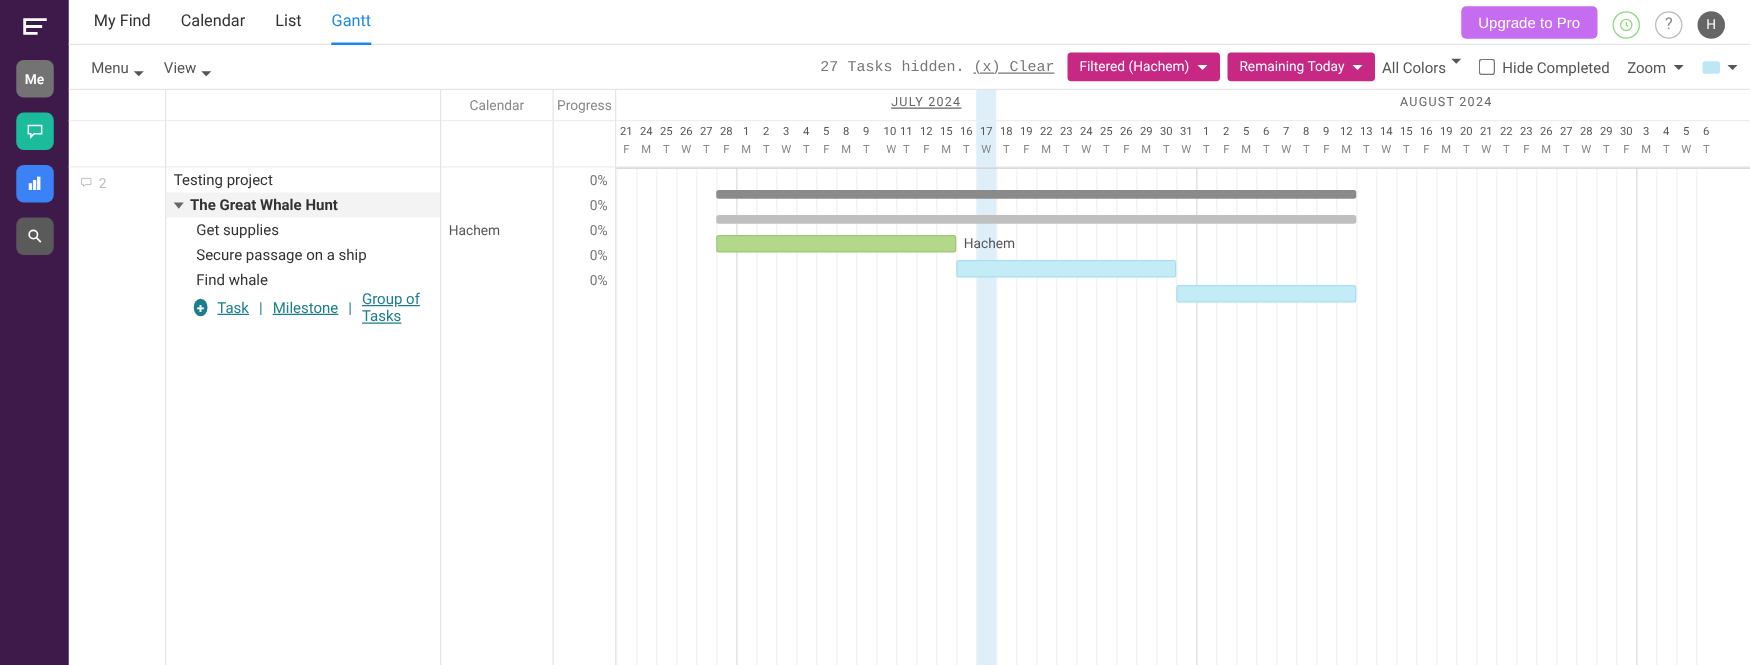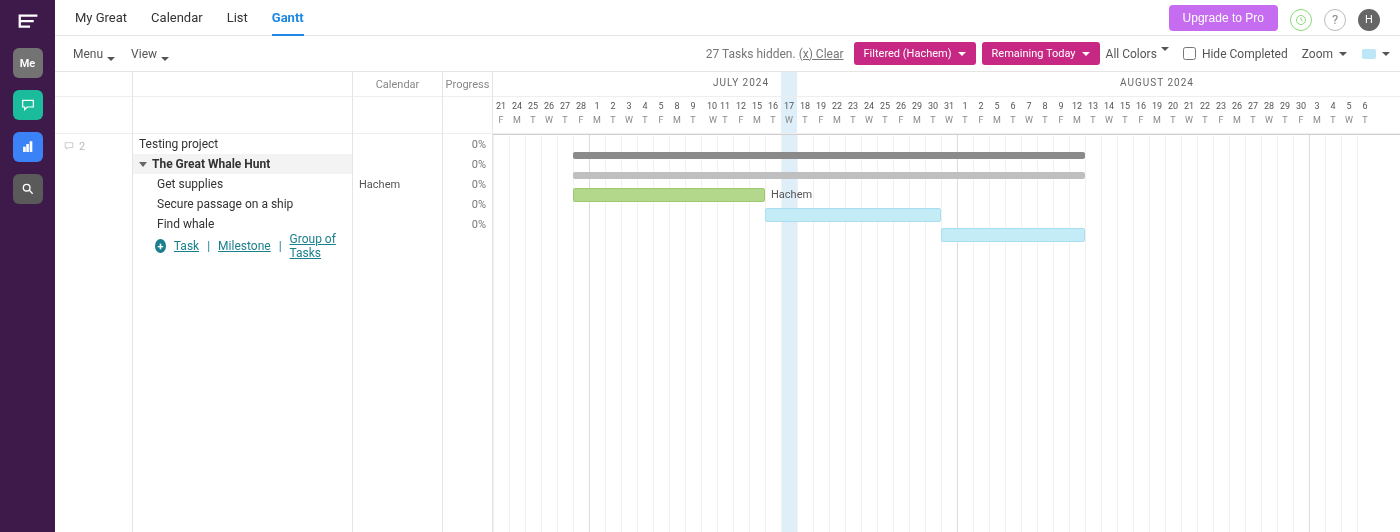--- a/index.html
+++ b/index.html
@@ -13,32 +13,32 @@
 .nbtn.chat { background:#1abc9c; }
 .nbtn.chart { background:#3b82f6; }
 .nbtn.search { background:#5a5a5a; }
 .nbtn svg { width:16px; height:16px; fill:#fff; stroke:#fff; }
 
 .main { flex:1; display:flex; flex-direction:column; min-width:0; }
 
 .topbar { height:36px; border-bottom:1px solid #e5e5e5; display:flex; align-items:center; padding:0 20px; }
 .topbar .tabs { display:flex; gap:24px; align-items:center; height:100%; }
 .topbar .tab { height:100%; display:flex; align-items:center; font-size:13px; color:#333; cursor:pointer; position:relative; }
-.topbar .tab.active { color:#1e88e5; font-weight:700; }
+.topbar .tab.active { color:#1e88e5; font-weight:400; }
 .topbar .tab.active::after { content:""; position:absolute; bottom:-1px; left:0; right:0; height:2px; background:#1e88e5; }
 .topbar .right { margin-left:auto; display:flex; align-items:flex-end; gap:12px; }
 .upgrade-btn { background:#c66cf0; color:#fff; border:none; border-radius:4px; padding:6px 14px; font-size:12px; font-weight:500; cursor:pointer; }
 .iconbtn { width:22px; height:22px; border:1.5px solid #8bd97c; border-radius:50%; display:flex; align-items:center; justify-content:center; cursor:pointer; }
 .iconbtn.help { border-color:#bbb; color:#888; font-size:13px; }
 .avatar { width:22px; height:22px; border-radius:50%; background:#666; color:#fff; display:flex; align-items:center; justify-content:center; font-size:11px; }
 
 .toolbar { height:36px; border-bottom:1px solid #e5e5e5; display:flex; align-items:center; padding:0 10px; font-size:12px; color:#555; }
 .toolbar .tbtn { padding:4px 8px; cursor:pointer; display:flex; align-items:flex-end; gap:4px; }
 .toolbar .spacer { flex:1; }
-.toolbar .hidden-info { color:#777; margin-right:10px; }
+.toolbar .hidden-info { color:#777; margin-right:10px;font-family:Liberation Mono, monospace; }
 .toolbar .hidden-info .clear { text-decoration:underline; cursor:pointer; }
 .toolbar .pill { background:#c62884; color:#fff; border-radius:3px; padding:5px 10px; margin-right:6px; display:flex; align-items:center; gap:6px; font-size:11px; cursor:pointer; }
 .toolbar .dd { display:flex; gap:4px; margin-right:14px; cursor:pointer; color:#555; }
 .toolbar .chk { display:flex; align-items:center; gap:6px; margin-right:14px; cursor:pointer; }
 .toolbar .chk input { margin:0; }
 .toolbar .zoom { margin-left:auto; display:flex; align-items:center; gap:6px; cursor:pointer; }
 .toolbar .colorchip { width:14px; height:10px; background:#bde7f6; border-radius:2px; }
 .chev { width:0; height:0; border-left:4px solid transparent; border-right:4px solid transparent; border-top:4px solid currentColor; display:inline-block; }
 .chev.white { border-top-color:#fff; }
 
@@ -117,21 +117,21 @@
       <svg viewBox="0 0 24 24">
           <circle cx="10" cy="10" r="5" fill="none" stroke="#fff" stroke-width="2"></circle>
           <line x1="14" y1="14" x2="19" y2="19" stroke="#fff" stroke-width="2"></line>
         </svg>
     </div>
   </div>
 
   <div class="main">
     <div class="topbar">
       <div class="tabs">
-        <div class="tab">My Great</div>
+        <div class="tab">My Find</div>
         <div class="tab">Calendar</div>
         <div class="tab">List</div>
         <div class="tab active">Gantt</div>
       </div>
       <div class="right">
         <button class="upgrade-btn">Upgrade to Pro</button>
         <div class="iconbtn">
           <svg width="12" height="12" viewBox="0 0 24 24">
               <circle cx="12" cy="12" r="9" fill="none" stroke="#8bd97c" stroke-width="2"></circle>
               <path d="M12 7 v5 l3 2" fill="none" stroke="#8bd97c" stroke-width="2"></path>
@@ -260,21 +260,21 @@
               <div class="task-row">
                 <span class="pct">0%</span>
               </div>
             </div>
         </div>
       </div>
 
       <div class="timeline" id="timeline">
           <div class="today" style="left: 288px; width: 16px;"></div>
         <div class="months" id="tl-months">
-            <div class="mlabel" style="left: 248px;">JULY 2024</div>
+            <div class="mlabel" style="left: 248px; text-decoration: underline;">JULY 2024</div>
             <div class="mlabel" style="left: 664px;">AUGUST 2024</div>
           </div>
         <div class="days" id="tl-days">
             <div class="daycol" style="left: 0px;">
               <div class="dn">21</div>
               <div class="dw">F</div>
             </div>
             <div class="daycol" style="left: 16px;">
               <div class="dn">24</div>
               <div class="dw">M</div>

